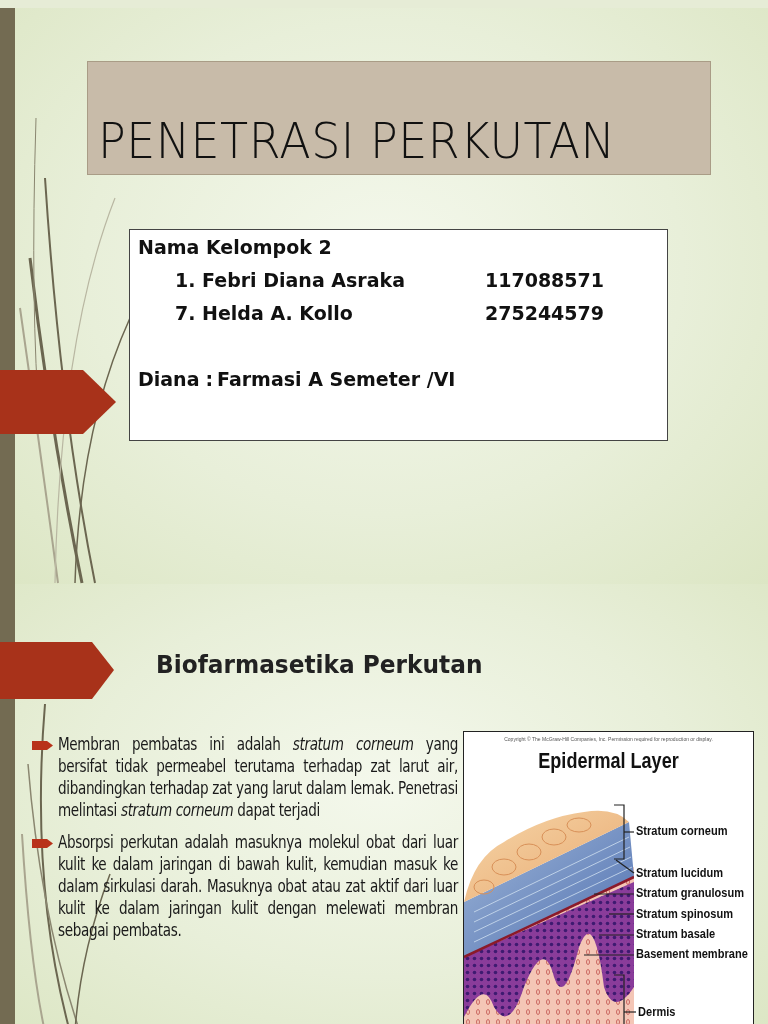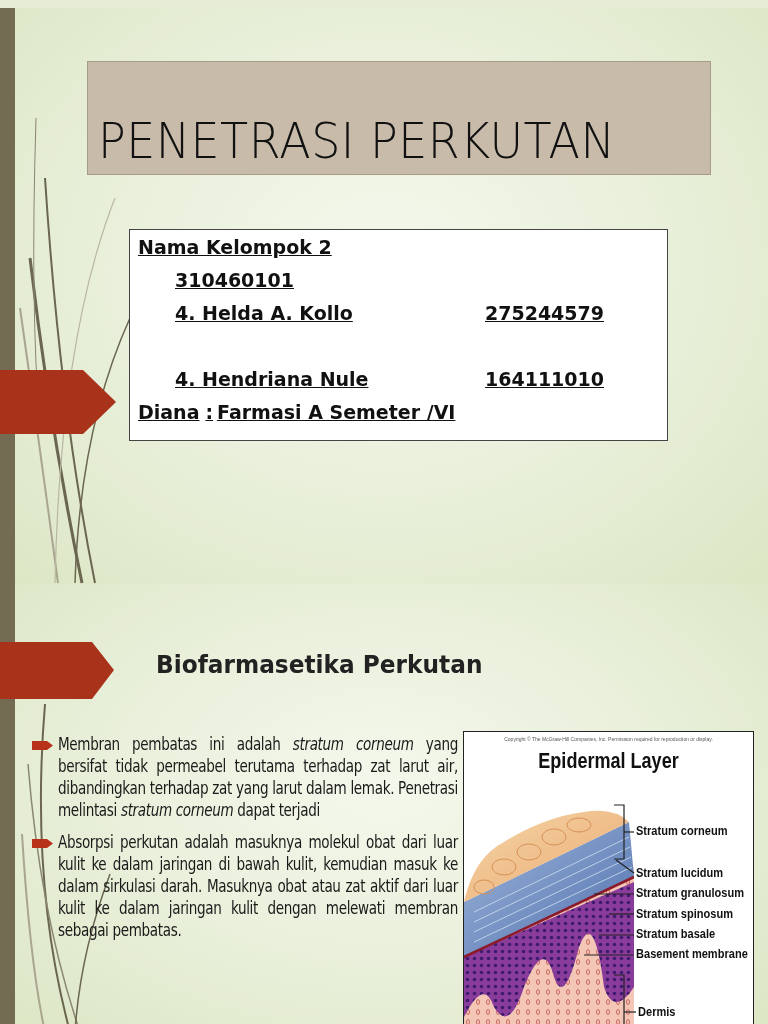--- a/index.html
+++ b/index.html
@@ -29,21 +29,21 @@
     font-family: "DejaVu Sans", sans-serif; font-weight: 300; font-size: 50px;
     letter-spacing: 0.5px; color: #111; line-height: 1;
     transform: scaleX(0.92); transform-origin: left bottom;
   }
 
   .group-box {
     position: absolute; left: 129px; top: 221px; width: 539px; height: 212px;
     background: #fff; border: 1px solid #444; padding: 3px 0 0 8px;
     font-family: "DejaVu Sans", sans-serif; font-weight: bold; font-size: 19px; color: #111;
   }
-  .group-line { height: 33px; line-height: 28px; white-space: nowrap; text-decoration: underline; }
+  .group-line { height: 33px; line-height: 28px; white-space: nowrap; }
   .member { display: flex; padding-left: 37px; }
   .member .name { width: 310px; }
   .kelas-line { display: flex; }
   .kelas-line .sep { margin: 0 4px 0 6px; }
 
   
   .heading {
     position: absolute; left: 156px; top: 66px;
     font-family: "DejaVu Sans", sans-serif; font-weight: bold; font-size: 25px; color: #222;
     transform: scaleX(0.93); transform-origin: left;
@@ -98,31 +98,28 @@
     <polygon points="0,0 83,0 116,32 83,64 0,64" fill="#a8321a"></polygon>
   </svg>
 
   <div class="title-box">
     <span class="title-text">PENETRASI PERKUTAN</span>
   </div>
 
   <div class="group-box">
     <div class="group-line">Nama Kelompok 2</div>
     <div class="group-line member">
-      <span>310460101</span>
+      <span class="name">1. Febri Diana Asraka</span>
+      <span>117088571</span>
     </div>
     <div class="group-line member">
-      <span class="name">4. Helda A. Kollo</span>
+      <span class="name">7. Helda A. Kollo</span>
       <span>275244579</span>
     </div>
     <div class="group-line member">
-    </div>
-    <div class="group-line member">
-      <span class="name">4. Hendriana Nule</span>
-      <span>164111010</span>
     </div>
     <div class="group-line kelas-line">
       <span>Diana</span>
       <span class="sep">:</span>
       <span>Farmasi A Semeter /VI</span>
     </div>
   </div>
 </section>
 
 <section id="slide2" class="slide">

